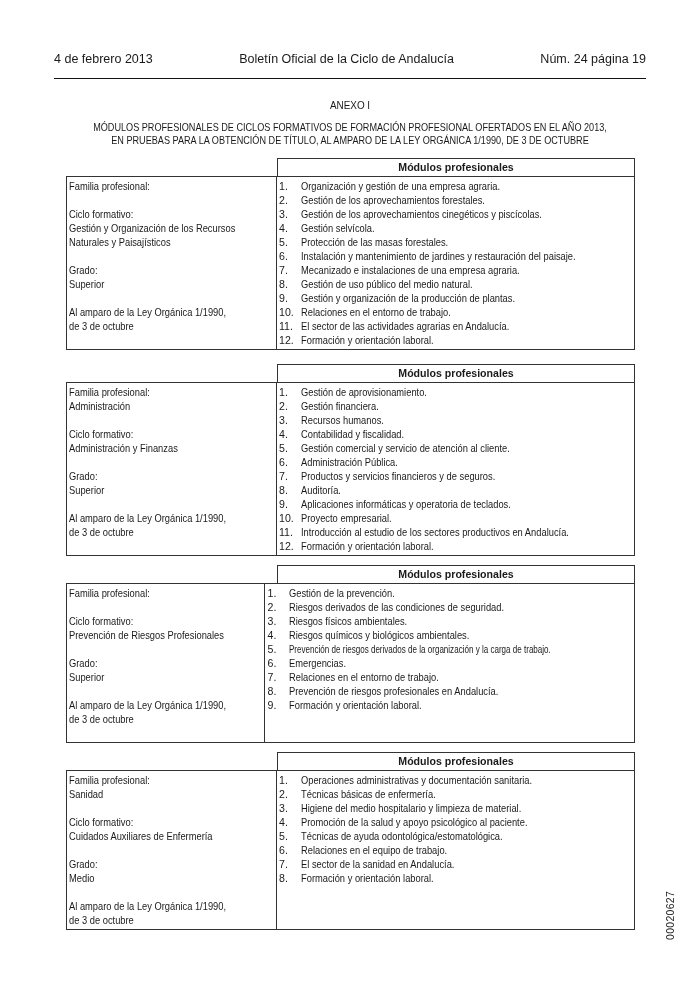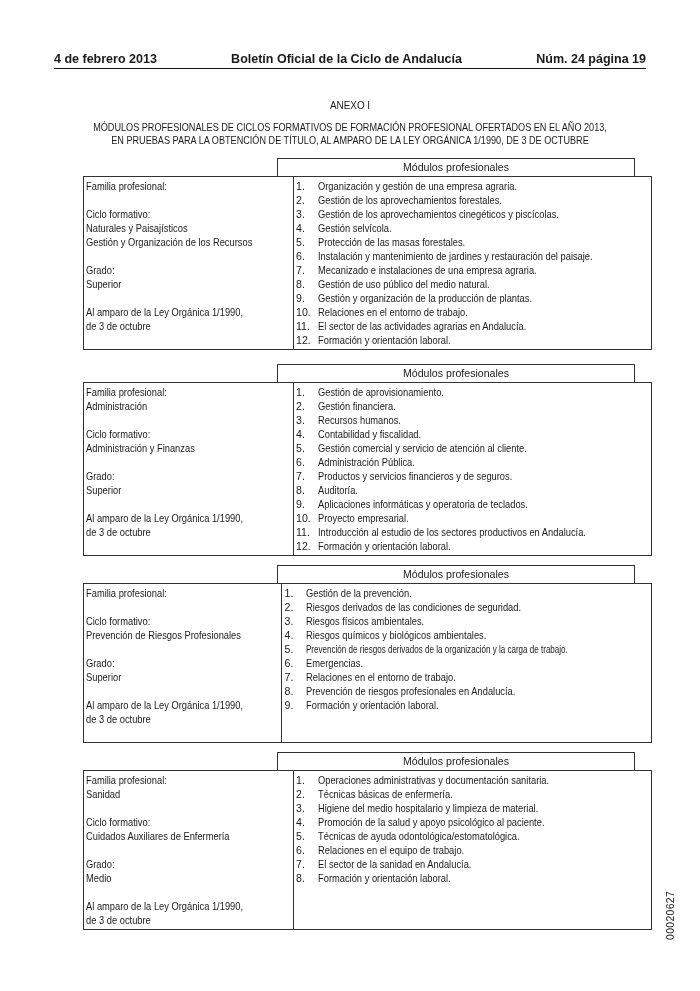--- a/index.html
+++ b/index.html
@@ -1,27 +1,27 @@
 <!DOCTYPE html>
 <html><head>
 <meta charset="utf-8">
 <style>
   html, body { margin:0; padding:0; background:#ffffff; }
   body { width:700px; height:991px; position:relative; overflow:hidden;
          font-family:"Liberation Sans", sans-serif; color:#1a1a1a; }
   .header { position:absolute; left:54px; top:48px; width:592px; height:18px;
             border-bottom:1.5px solid #111; font-family:"Liberation Sans Narrow","Liberation Sans", sans-serif;
-            font-weight:bold; font-size:12.5px; display:flex; justify-content:space-between; align-items:flex-end; padding-bottom:2px; }
+            font-weight:normal; font-size:12.5px; display:flex; justify-content:space-between; align-items:flex-end; padding-bottom:12px; }
   .header span { letter-spacing:0px; }
   .annex { position:absolute; top:99px; left:0; width:700px; text-align:center; font-size:11px; transform:scaleX(0.9); }
   .subtitle { position:absolute; top:121px; left:40px; width:620px; text-align:center; font-size:10.6px; line-height:13px; transform:scaleX(0.86); transform-origin:center; }
   .block { position:absolute; left:66px; width:568px; font-size:10.6px; }
   .block .mod-head { position:absolute; left:211px; top:0; width:356px; height:17px; border:1px solid #333;
-                     text-align:center; line-height:17px; }
-  .block .body { position:absolute; left:17px; top:18px; width:567px; border:1px solid #333; display:flex; }
+                     text-align:center; line-height:17px;font-weight:bold; }
+  .block .body { position:absolute; left:0; top:18px; width:567px; border:1px solid #333; display:flex; }
   .block .left { width:210px; border-right:1px solid #333; padding:2px 0 2px 2px; box-sizing:border-box; }
   .block .right { flex:1; padding:2px 0 2px 2px; box-sizing:border-box; }
   .line { height:14px; line-height:14px; white-space:nowrap; overflow:visible; }
   .txt { display:inline-block; transform:scaleX(0.88); transform-origin:left center; }
   .mod { display:flex; height:14px; line-height:14px; white-space:nowrap; }
   .mod .n { width:22px; flex:none; }
   .mod .t { display:inline-block; transform:scaleX(0.88); transform-origin:left center; }
   .mod .t.tight { transform:scaleX(0.76); }
   .sidecode { position:absolute; left:664px; top:940px; transform:rotate(-90deg); transform-origin:left top;
               font-size:10.5px; color:#222; letter-spacing:0.3px; }
@@ -41,22 +41,22 @@
   <div>EN PRUEBAS PARA LA OBTENCIÓN DE TÍTULO, AL AMPARO DE LA LEY ORGÁNICA 1/1990, DE 3 DE OCTUBRE</div>
 </div>
 
 <div class="block" style="top:158px;">
   <div class="mod-head">Módulos profesionales</div>
   <div class="body">
     <div class="left">
         <div class="line"><span class="txt">Familia profesional:</span></div>
         <div class="line"><span class="txt"></span></div>
         <div class="line"><span class="txt">Ciclo formativo:</span></div>
+        <div class="line"><span class="txt">Gestión y Organización de los Recursos</span></div>
         <div class="line"><span class="txt">Naturales y Paisajísticos</span></div>
-        <div class="line"><span class="txt">Gestión y Organización de los Recursos</span></div>
         <div class="line"><span class="txt"></span></div>
         <div class="line"><span class="txt">Grado:</span></div>
         <div class="line"><span class="txt">Superior</span></div>
         <div class="line"><span class="txt"></span></div>
         <div class="line"><span class="txt">Al amparo de la Ley Orgánica 1/1990,</span></div>
         <div class="line"><span class="txt">de 3 de octubre</span></div>
       </div>
     <div class="right">
         <div class="mod">
           <span class="n">1.</span>

